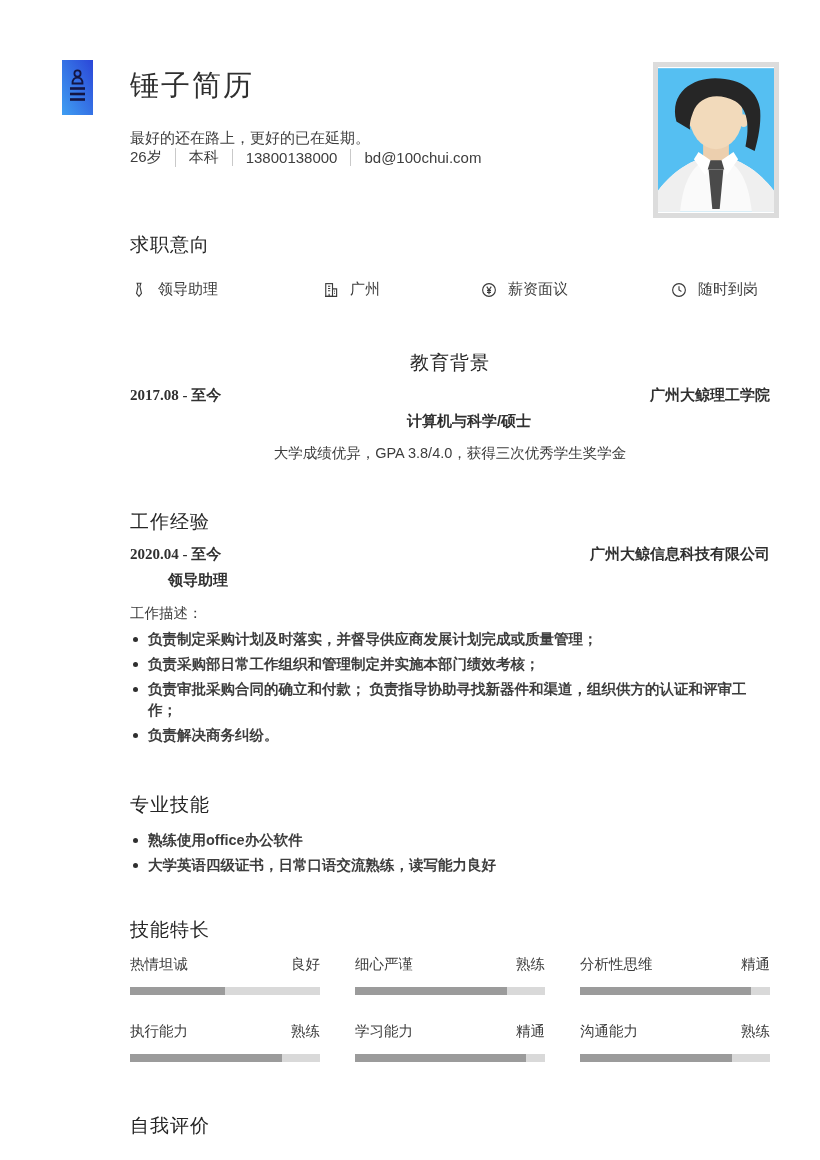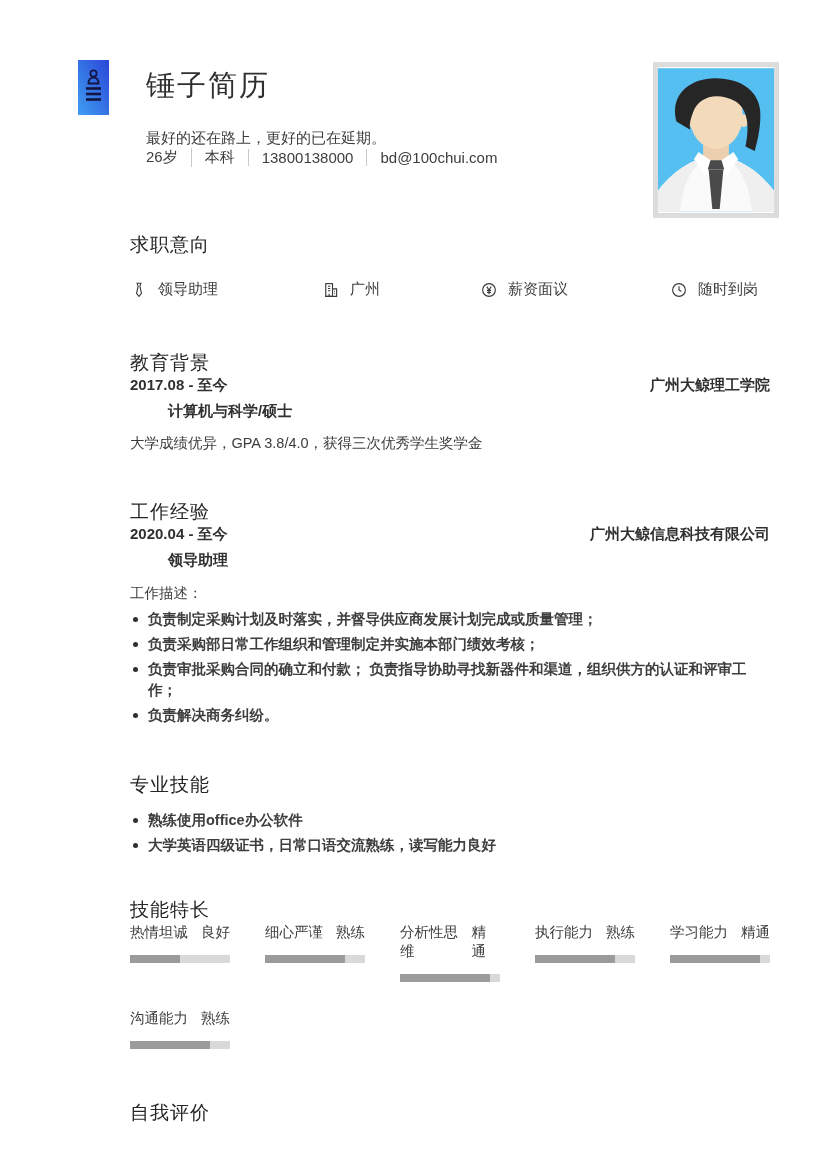--- a/index.html
+++ b/index.html
@@ -11,60 +11,60 @@
     --text_heading:#262626;
     --text_body:#3d3d3d;
     --separator:#c9c9c9;
   }
   *{margin:0;padding:0;box-sizing:border-box;}
   html,body{background:#fff;}
   body{font-family:"Liberation Sans","DejaVu Sans",sans-serif;color:var(--text_body);}
   .page{position:relative;width:820px;height:1160px;background:#fff;overflow:hidden;}
 
   
-  .header{padding:60px 0 0 78px;}
+  .header{padding:60px 0 0 62px;}
   .header-row{display:flex;align-items:flex-start;}
   .logo{width:31px;height:55px;flex:0 0 auto;}
   .title-block{margin-left:37px;}
   .page-title{margin-top:10px;font-size:29px;font-weight:500;color:#2f2f2f;letter-spacing:2px;line-height:1.05;}
   .subtitle{margin-top:29px;font-size:15px;color:var(--text_body);}
   .contact{font-size:15px;color:var(--text_body);display:flex;align-items:center;}
   .contact-item+.contact-item{border-left:1px solid var(--separator);padding-left:13px;margin-left:13px;}
 
   .avatar-frame{position:absolute;top:62px;left:653px;width:126px;height:156px;border:5px solid #dcdcdc;background:#fff;}
   .avatar-frame svg{display:block;width:100%;height:100%;}
 
   
   .content{margin:0 50px 0 130px;}
   .section-heading{font-size:19px;font-weight:normal;color:var(--text_heading);letter-spacing:1px;line-height:27px;}
   .sec-intent{margin-top:64px;}
-  .sec-edu{margin-top:50px;}
+  .sec-edu{margin-top:50px;text-align:center;}
   .sec-work{margin-top:45px;}
   .sec-skill{margin-top:45px;}
   .sec-strength{margin-top:40px;}
   .sec-eval{margin-top:50px;}
 
   
   .ji-row{margin-top:22px;display:grid;grid-template-columns:192px 158px 190px 1fr;}
   .ji-item{display:flex;align-items:center;gap:10px;font-size:15px;color:var(--text_body);}
   .ji-item svg{width:18px;height:18px;stroke:#3a3a3a;fill:none;stroke-width:1.5;flex:0 0 auto;}
 
   
-  .row-period{margin-top:0;display:flex;justify-content:space-between;font-weight:bold;font-size:15px;color:#303030;}
+  .row-period{margin-top:10px;display:flex;justify-content:space-between;font-weight:bold;font-size:15px;color:#303030;font-family:Liberation Serif, serif;}
   .row-sub{margin-top:7px;font-weight:bold;font-size:15px;color:#303030;margin-left:38px;}
   .row-detail{margin-top:13px;font-size:14.5px;color:var(--text_body);}
   .desc-label{margin-top:14px;font-size:14.5px;color:var(--text_body);}
 
   ul.bullets{list-style:none;margin-top:6px;}
   ul.bullets li{position:relative;padding-left:18px;font-size:14.5px;line-height:21px;color:var(--text_body);margin-top:4px;font-weight:bold;}
   ul.bullets li::before{content:"";position:absolute;left:3px;top:8px;width:5px;height:5px;border-radius:50%;background:#2f2f2f;}
   .sec-skill ul.bullets{margin-top:12px;}
 
   
-  .strength-grid{margin-top:0;display:grid;grid-template-columns:repeat(5,1fr);column-gap:35px;row-gap:27px;}
+  .strength-grid{margin-top:12px;display:grid;grid-template-columns:repeat(3,1fr);column-gap:35px;row-gap:27px;}
   .strength-label{display:flex;justify-content:space-between;align-items:baseline;}
   .strength-name{font-size:14.5px;color:var(--text_body);}
   .strength-level{font-size:14.5px;color:var(--text_body);}
   .bar-track{margin-top:13px;height:8px;background:var(--bar_track);}
   .bar-fill{height:100%;background:var(--bar_fill);}
 </style>
 </head>
 <body>
 
 <div class="page">

